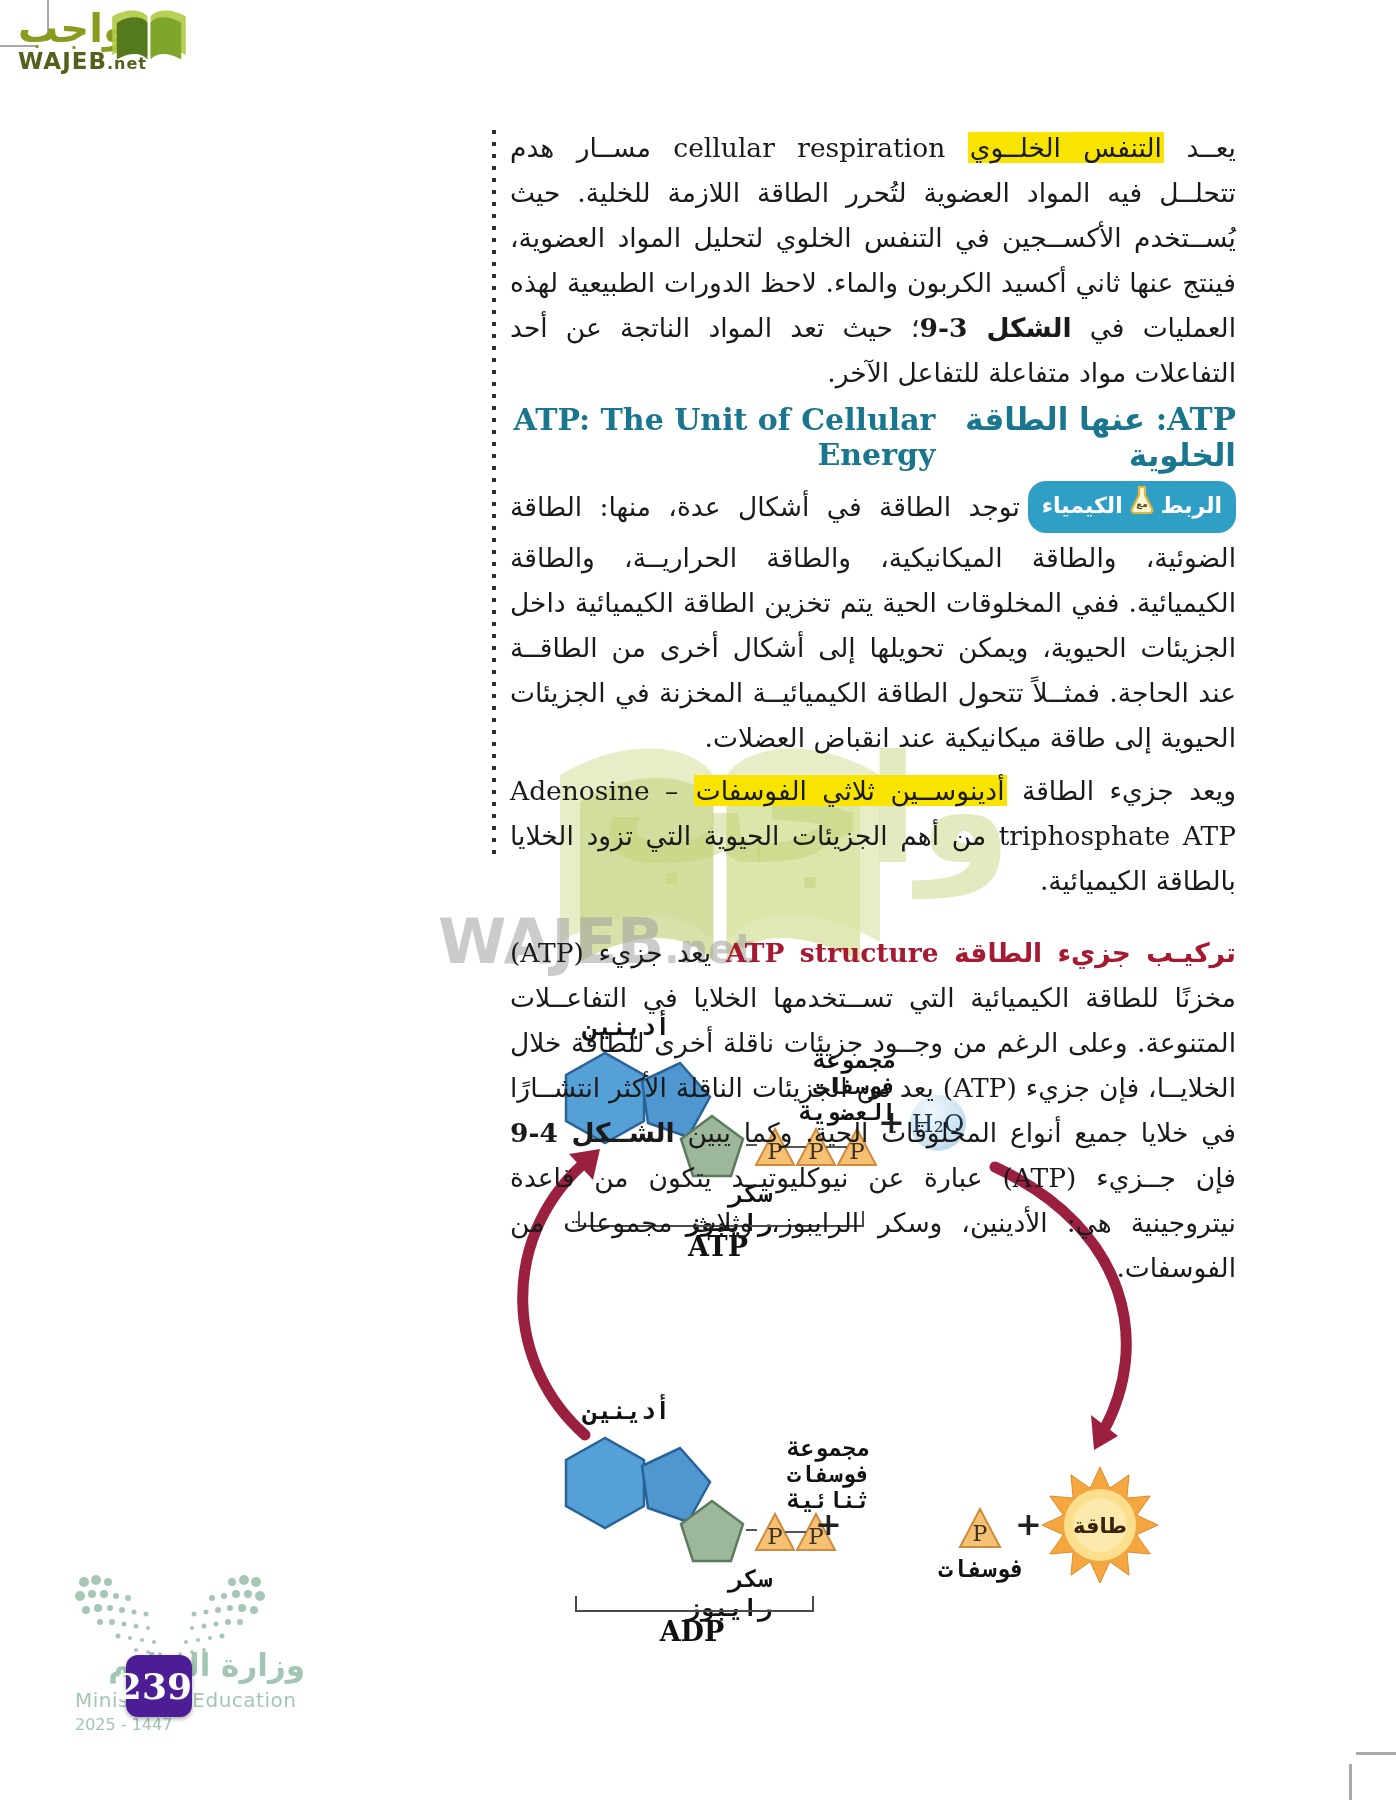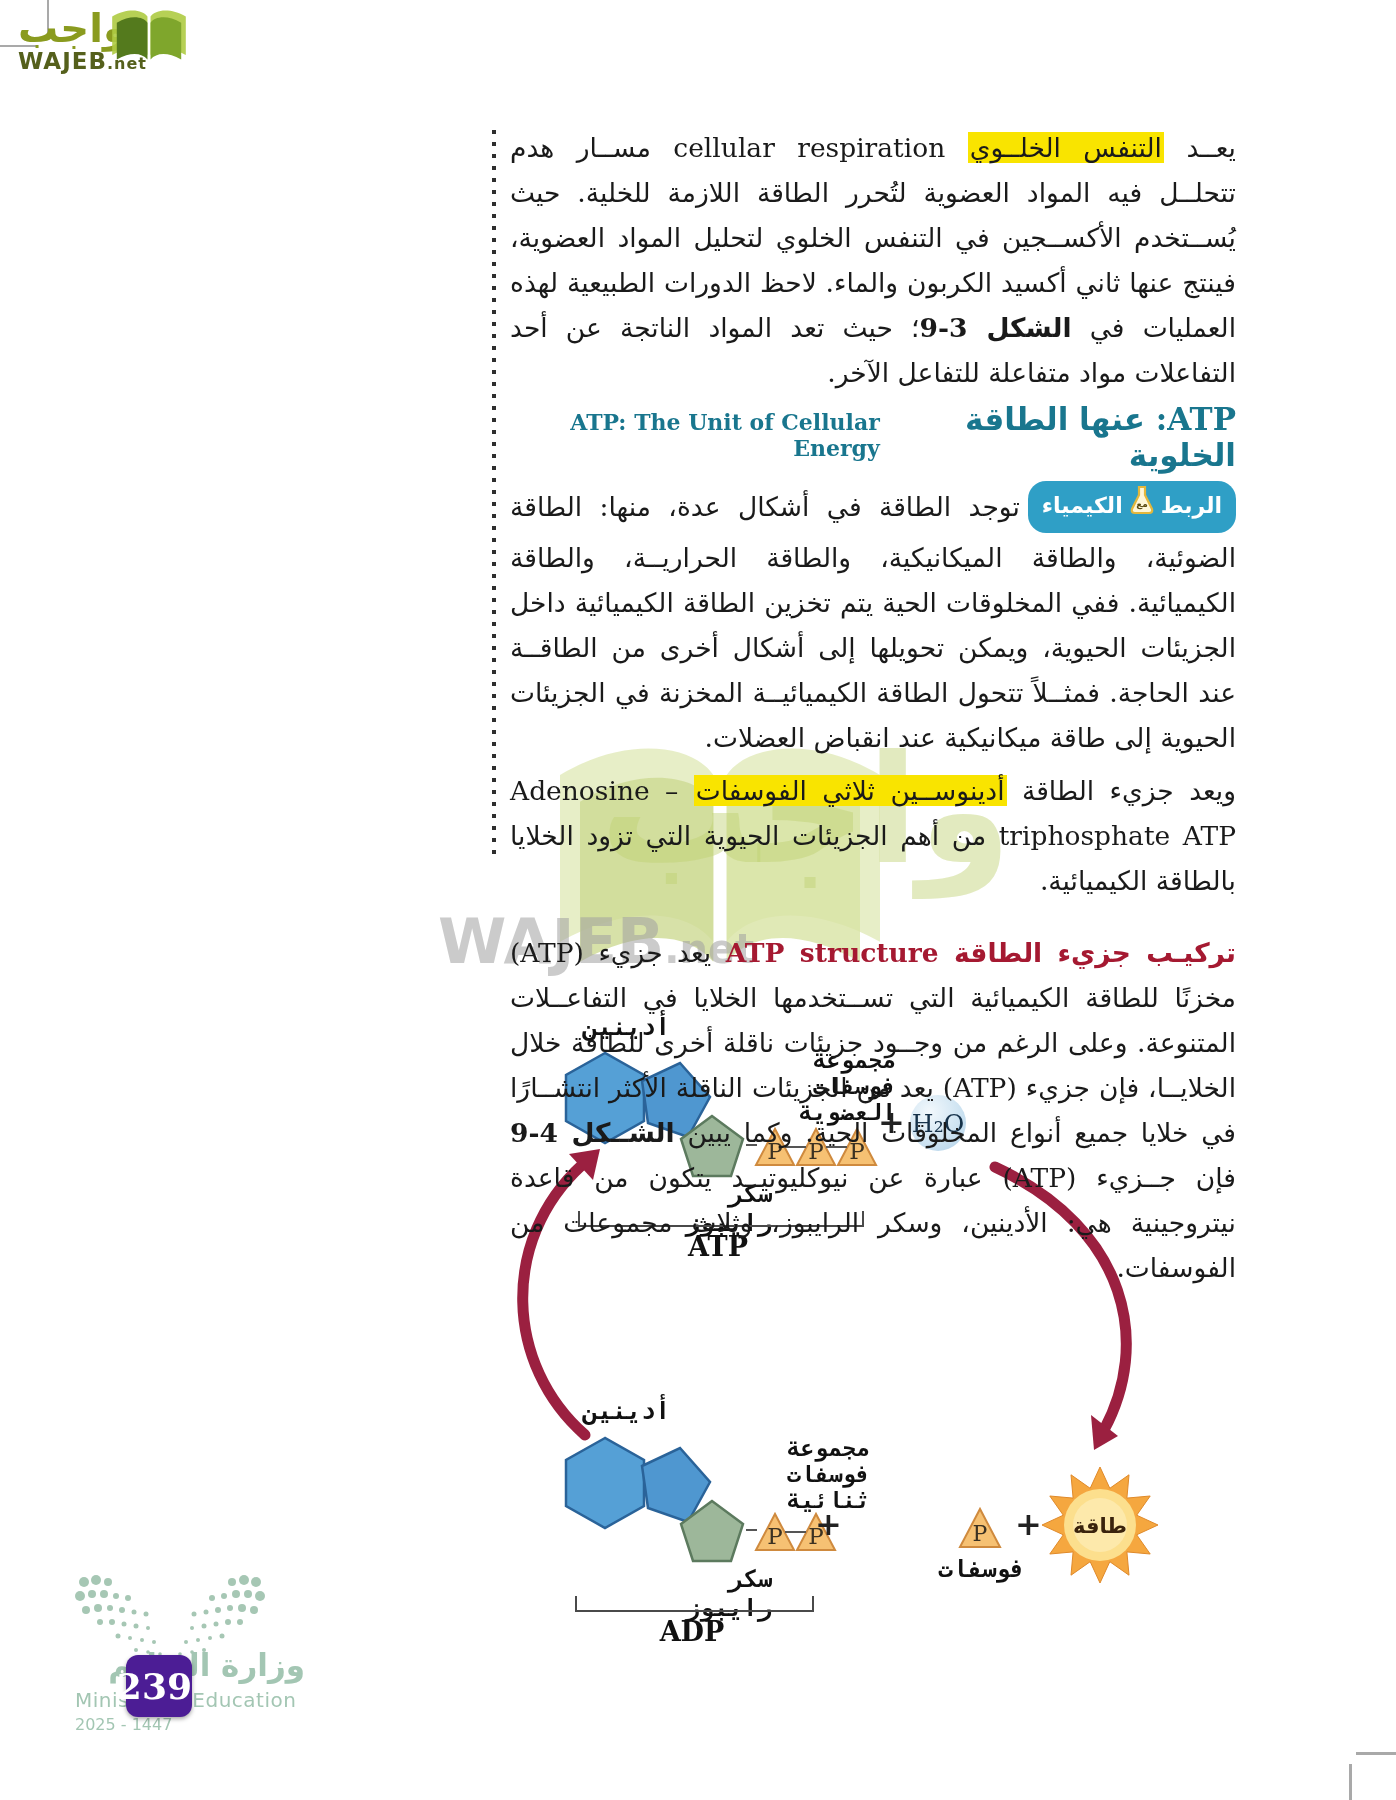--- a/index.html
+++ b/index.html
@@ -17,21 +17,21 @@
 
   
   .column{left:510px;top:125px;width:726px;direction:rtl;z-index:5;}
   .para{font-size:26.5px;line-height:45px;text-align:justify;text-justify:inter-word;
         font-family:"DejaVu Serif","DejaVu Sans",serif;}
   .hl{background:#f9e400;padding:0 2px;}
   .figref{font-weight:bold;}
   .heading-row{display:flex;direction:rtl;justify-content:space-between;align-items:baseline;
         margin:6px 0 10px 0;}
   .heading-ar{font-size:31px;font-weight:bold;color:#19768e;font-family:"DejaVu Serif","DejaVu Sans",serif;}
-  .heading-en{font-size:22px;font-weight:bold;color:#19768e;font-family:"DejaVu Serif","Liberation Serif",serif;}
+  .heading-en{font-size:30px;font-weight:bold;color:#19768e;font-family:"DejaVu Serif","Liberation Serif",serif;}
   .badge{display:inline-flex;align-items:center;gap:6px;background:#2f9fc6;color:#ffffff;
         border-radius:18px;padding:1px 14px 4px 14px;font-size:22px;font-weight:bold;
         vertical-align:middle;margin-left:8px;position:relative;top:-2px;}
   .badge .flask{position:relative;top:2px;}
   .red-ar{color:#a51931;font-weight:bold;}
   .red-en{color:#a51931;font-weight:bold;font-family:"DejaVu Serif","Liberation Serif",serif;}
   .p3,.p4{margin-top:8px;}
 
   
   .dotted-rule{left:492px;top:130px;width:4px;height:732px;

